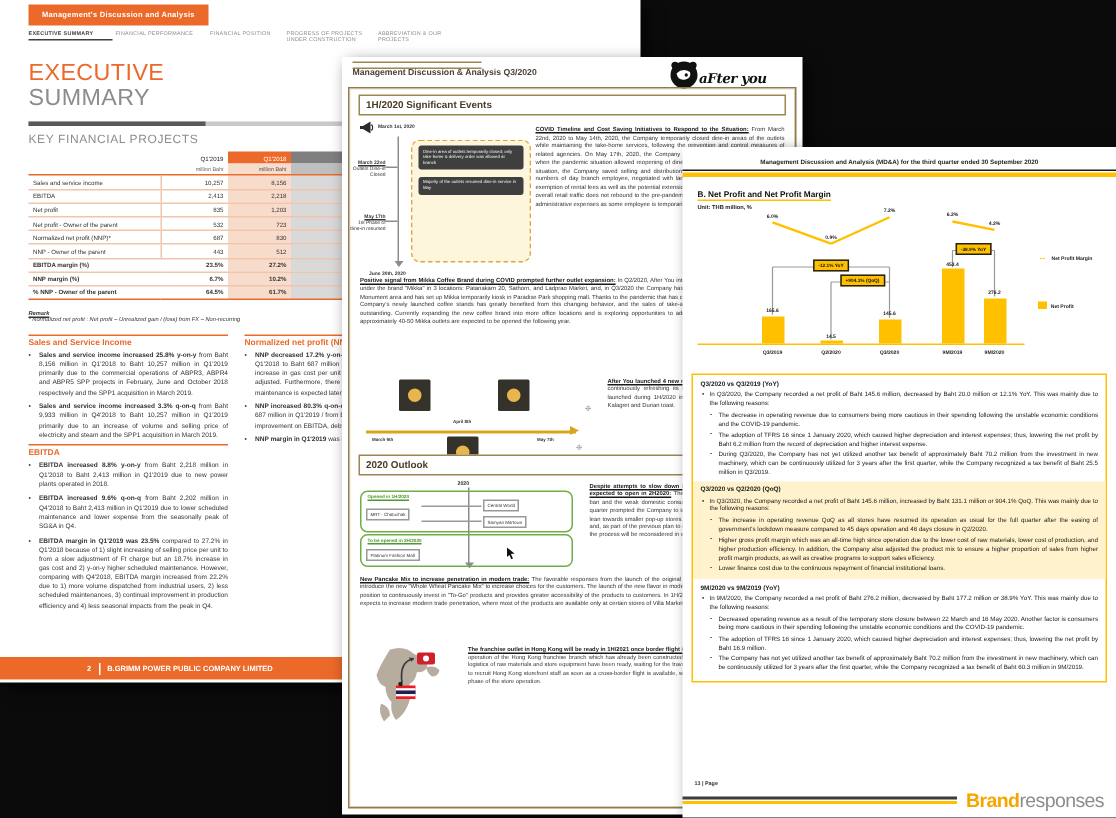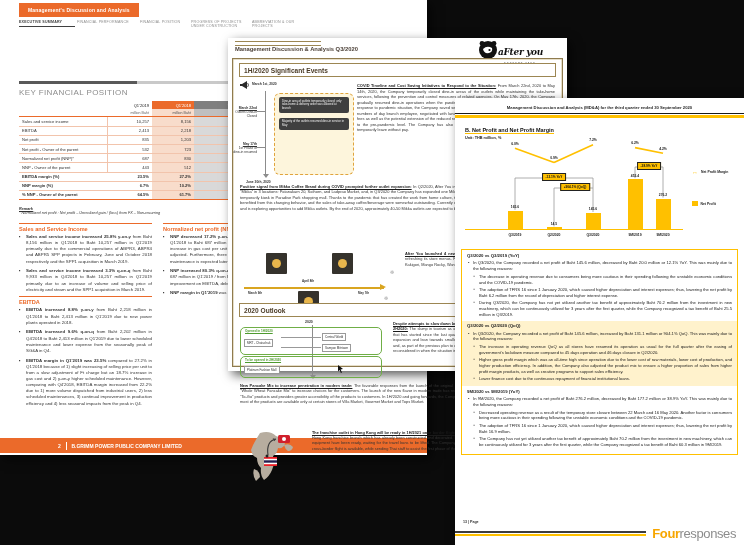--- a/index.html
+++ b/index.html
@@ -47,21 +47,21 @@
   .sec-h{color:#EB6A2A;font-weight:bold;font-size:5.6px;margin:2px 0 2.5px;border-top:.6px solid #EB6A2A;padding-top:1.5px;}
   ul.bul{list-style:none;margin:0;padding:0;font-size:4.35px;line-height:1.42;color:#333;text-align:justify;}
   ul.bul li{position:relative;padding-left:7px;margin-bottom:3.5px;}
   ul.bul li:before{content:"\25AA";position:absolute;left:0;top:0;color:#333;}
   ul.bul .ld{font-weight:bold;}
   .footer-bar{position:absolute;left:0;top:438px;width:427px;height:15px;background:#EB6A2A;
     color:#fff;font-size:5px;font-weight:bold;display:flex;align-items:center;}
   .footer-bar .pg{margin-left:58px;}
   .footer-bar .sep{width:.7px;height:8px;background:#fff;margin:0 5px;}
   
-  #page-mid{left:228px;top:38px;width:307px;height:333px;z-index:2;padding-left:32px;}
+  #page-mid{left:228px;top:38px;width:307px;height:505px;z-index:2;}
   .mid-topline{position:absolute;left:7px;top:2.5px;width:86px;height:3px;border-top:1px solid #9c8652;border-bottom:1px solid #9c8652;}
   .mid-header{position:absolute;left:7px;top:8px;font-size:5.8px;font-weight:bold;color:#4c4138;}
   .ay-logo{position:absolute;right:5px;top:2px;width:84px;}
   .ay-row{display:flex;align-items:center;}
   .ay-script{font-family:"DejaVu Serif",serif;font-style:italic;font-weight:bold;font-size:9px;color:#111;letter-spacing:-.3px;}
   .ay-sub{font-size:2.6px;color:#333;text-align:center;letter-spacing:1px;margin-top:-1px;}
   .frame{position:absolute;left:4px;top:20px;right:4px;bottom:4px;border:1.2px solid #8f7b4e;box-shadow:inset 0 0 0 .5px #cdbd93;}
   .boxtitle{position:absolute;left:6px;right:6px;border:1px solid #9c8652;padding:2.5px 4px;
     font-size:6.6px;font-weight:bold;color:#4a3b26;background:#fff;}
   .small-h{font-weight:bold;text-decoration:underline;color:#1a1a1a;}
@@ -146,24 +146,28 @@
 
 <div class="page" id="page-left">
   <div class="banner">Management's Discussion and Analysis</div>
   <div class="tabs">
       <span class="tab active" style="left: 0px; width: 56px;">EXECUTIVE SUMMARY</span>
       <span class="tab" style="left: 58px; width: 56px;">FINANCIAL PERFORMANCE</span>
       <span class="tab" style="left: 121px; width: 56px;">FINANCIAL POSITION</span>
       <span class="tab" style="left: 172px; width: 52px;">PROGRESS OF PROJECTS UNDER CONSTRUCTION</span>
       <span class="tab" style="left: 233px; width: 56px;">ABBREVIATION &amp; OUR PROJECTS</span>
     </div>
+  <div class="exec-title">
+    <div class="l1">EXECUTIVE</div>
+    <div class="l2">SUMMARY</div>
+  </div>
   <div class="divider">
       <b></b>
     </div>
-  <div class="kfh">KEY FINANCIAL POSITION</div>
+  <div class="kfh">KEY FINANCIAL PROJECTS</div>
   <table class="fin">
     <colgroup>
         <col style="width:88px">
         <col style="width:45px">
         <col style="width:42px">
         <col style="width:55px">
       </colgroup>
     <thead>
       <tr>
         <th></th>
@@ -490,17 +494,17 @@
     </div>
 
   <div class="rp-footer">
     <div class="pageno">13 | Page</div>
     <div class="foot-row">
       <div class="foot-lines">
         <div class="fl1"></div>
           <div class="fl2"></div>
       </div>
       <div class="ilm">
-        <span class="ix">Four</span><span class="lm">responses</span>
+        <span class="ix">Brand</span><span class="lm">responses</span>
       </div>
     </div>
   </div>
 </div>
 
 </body></html>

